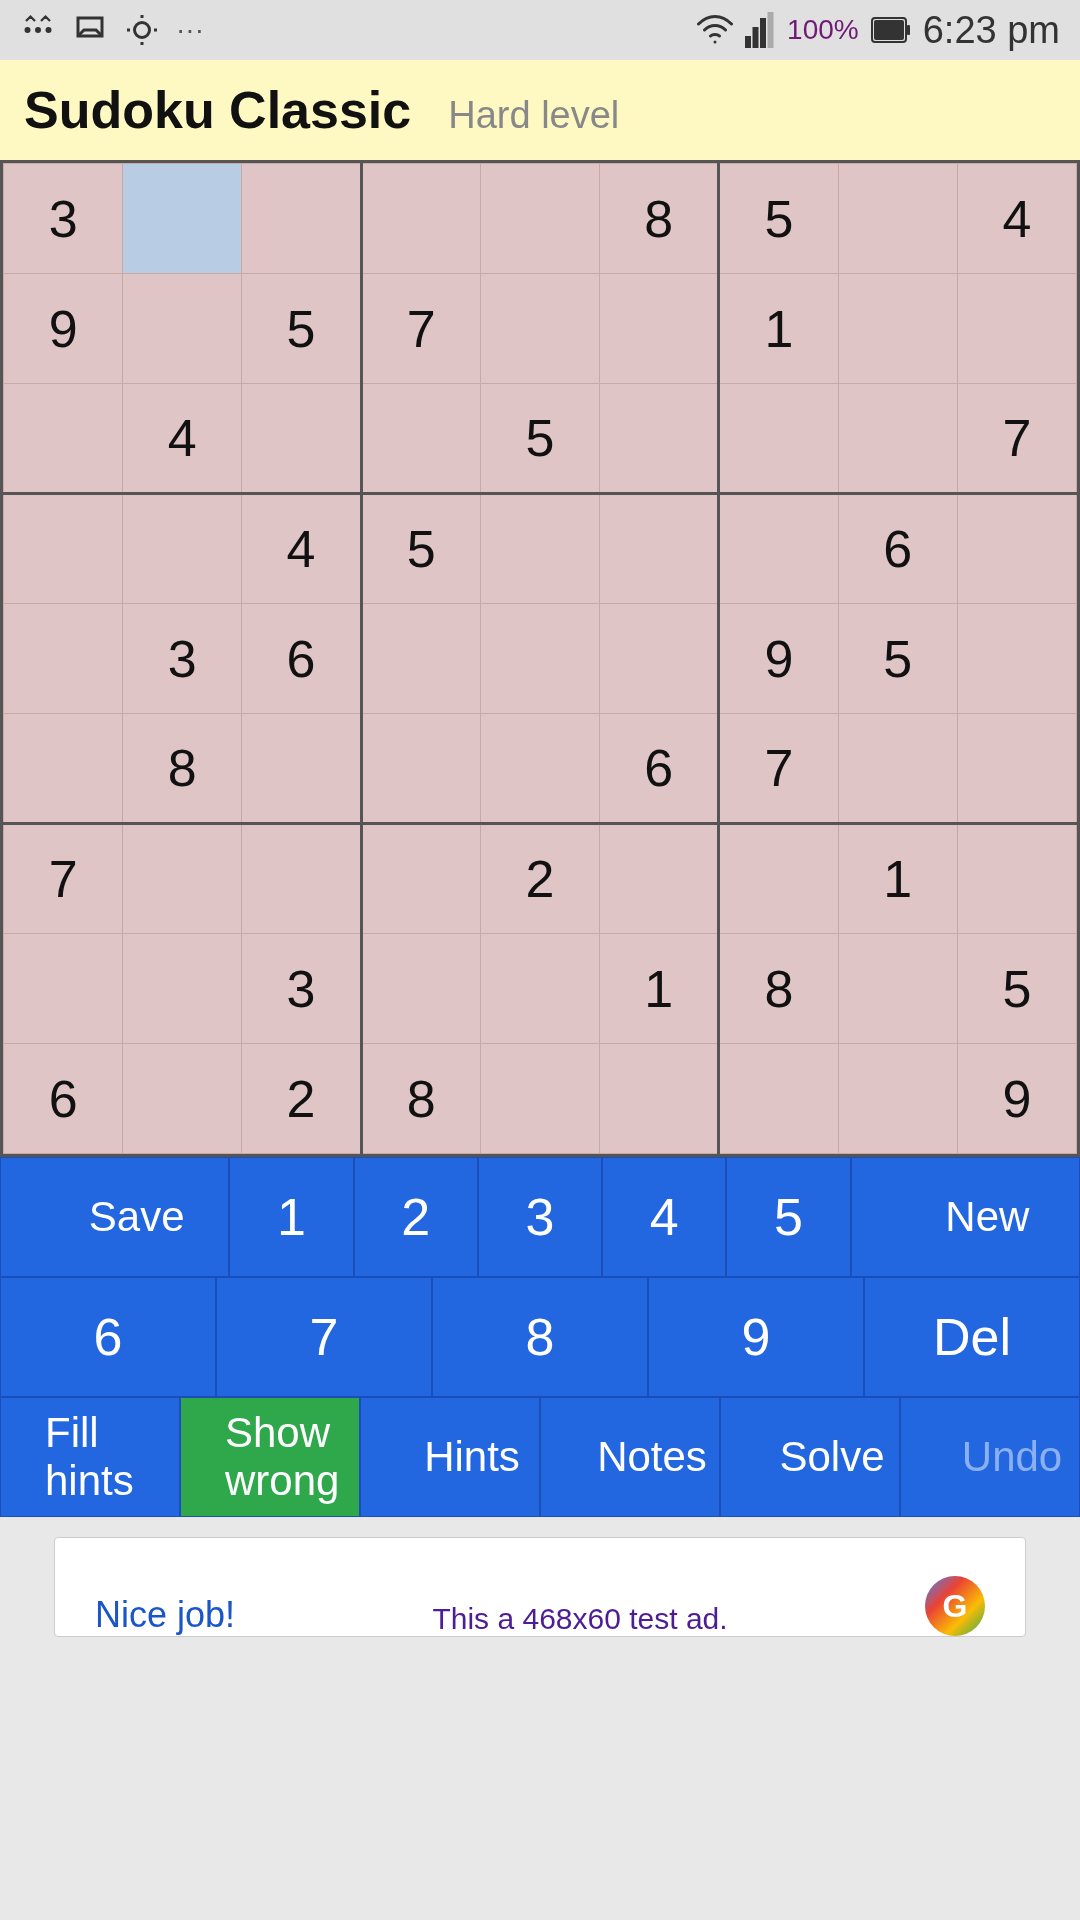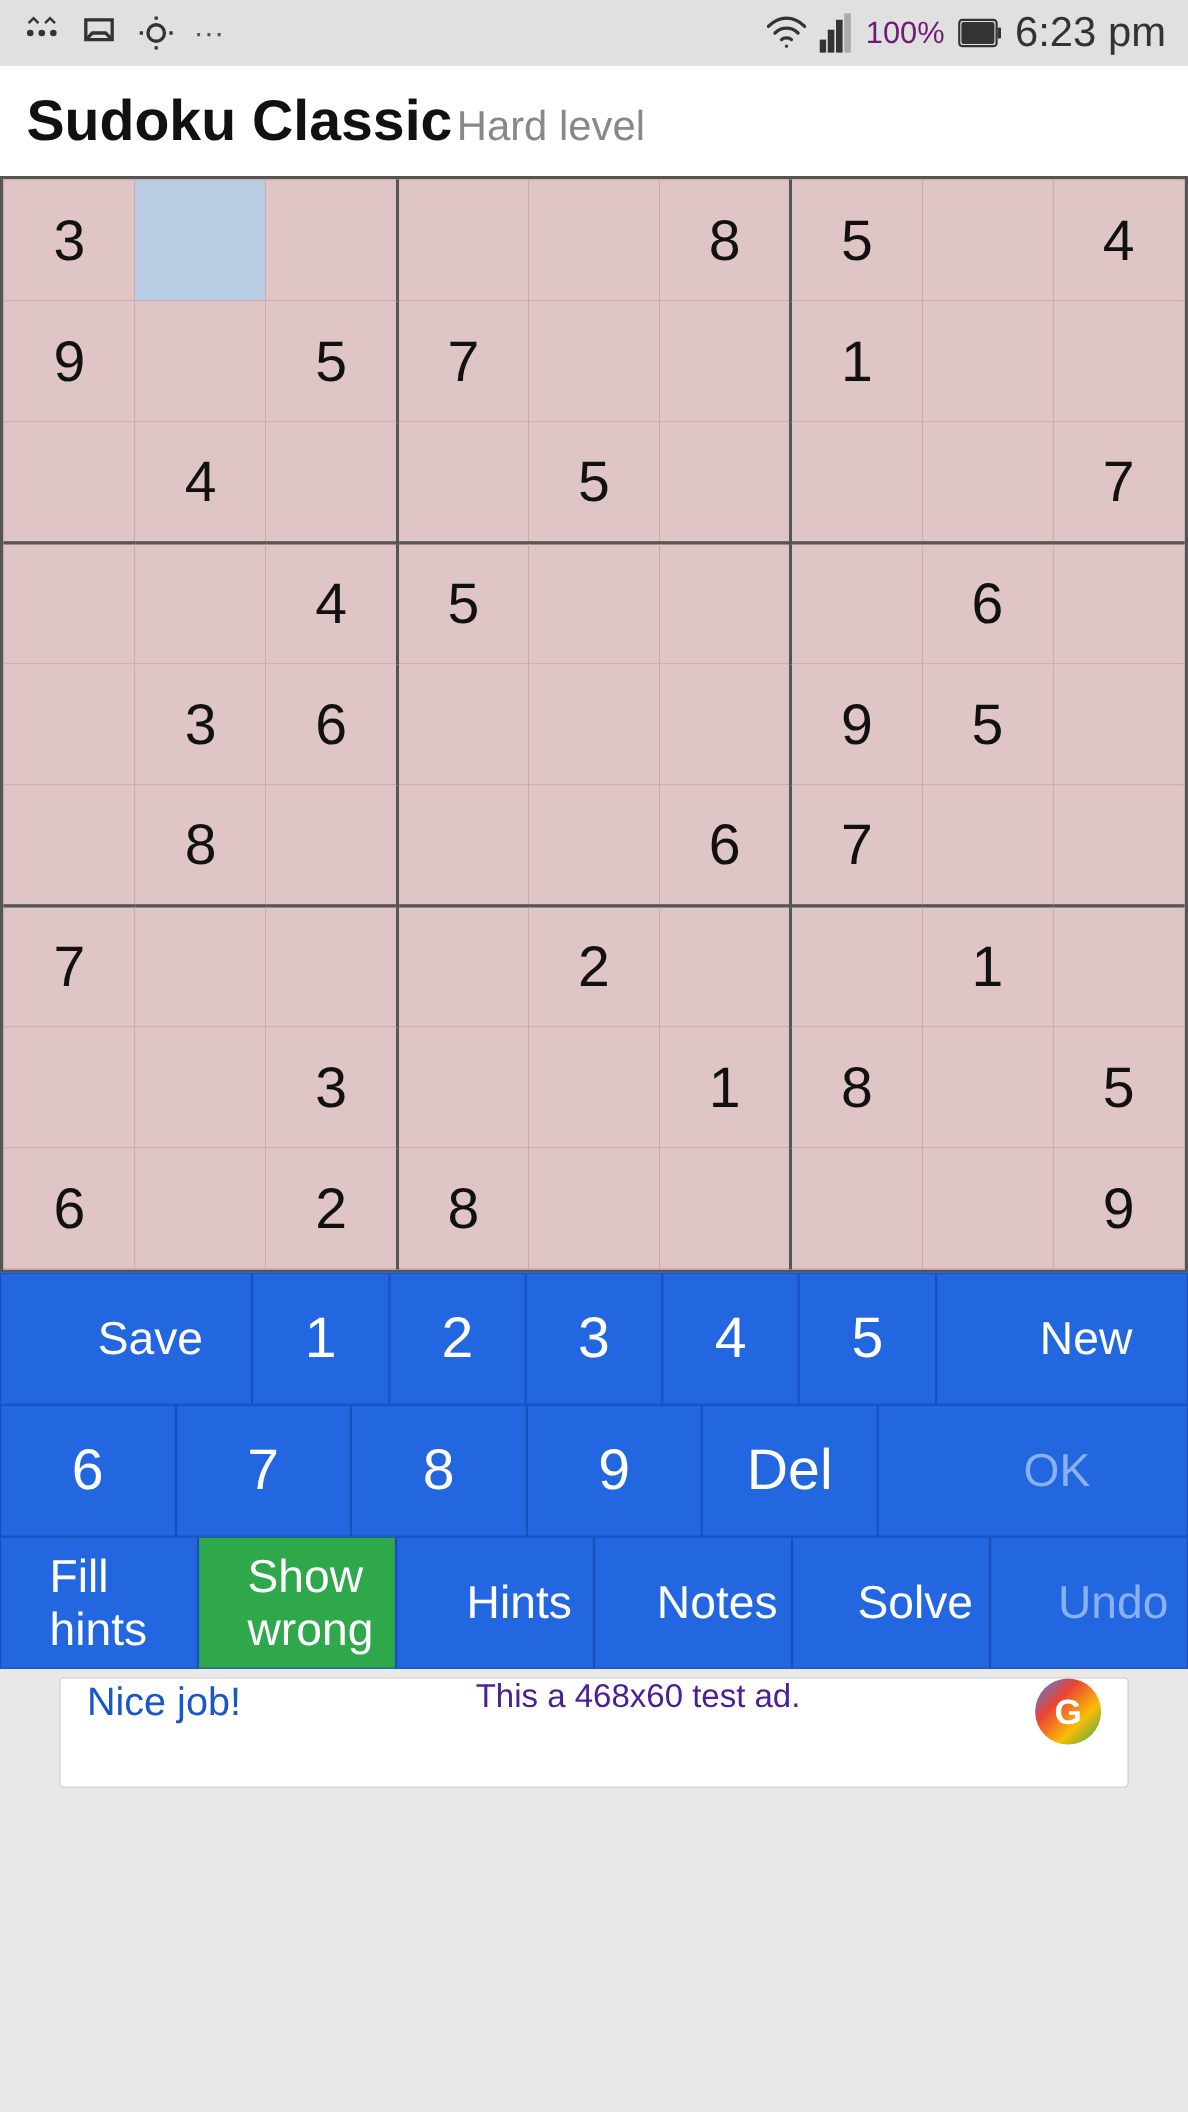--- a/index.html
+++ b/index.html
@@ -30,25 +30,25 @@
     #status-bar-right {
       display: flex;
       align-items: center;
       gap: 12px;
       font-size: 28px;
       font-weight: 500;
     }
 
     
     #header {
-      background: #ffffff;
+      background: #fef9c3;
       padding: 20px 24px;
       display: flex;
       align-items: baseline;
-      gap: 4px;
+      gap: 37px;
     }
     #app-title {
       font-size: 52px;
       font-weight: bold;
       color: #111;
     }
     #difficulty-label {
       font-size: 38px;
       color: #888;
     }
@@ -103,27 +103,27 @@
       justify-content: center;
       cursor: pointer;
     }
     .ctrl-btn.wide { flex: 1.5; font-size: 42px; padding-left: 44px; }
     .ctrl-btn.disabled { color: #8ab0f0; }
     .ctrl-btn.green { background: #2ea84a; }
 
     
     #ad-banner {
       background: white;
-      margin: 8px auto;
+      margin: 20px auto;
       width: 90%;
       height: 100px;
       display: flex;
-      align-items: flex-start;
+      align-items: flex-end;
       justify-content: space-between;
-      padding: 0 24px;
+      padding: 0 40px;
       border: 1px solid #ccc;
       border-radius: 4px;
     }
     #ad-nice-job {
       color: #1a56c8;
       font-size: 36px;
       font-weight: 500;
     }
     #ad-text {
       font-size: 30px;
@@ -306,21 +306,20 @@
     <div class="ctrl-btn">4</div>
     <div class="ctrl-btn">5</div>
     <div class="ctrl-btn wide">New</div>
   </div>
   <div class="btn-row">
     <div class="ctrl-btn">6</div>
     <div class="ctrl-btn">7</div>
     <div class="ctrl-btn">8</div>
     <div class="ctrl-btn">9</div>
     <div class="ctrl-btn">Del</div>
-    <div class="ctrl-btn wide disabled">OK</div>
   </div>
   <div class="btn-row">
     <div class="ctrl-btn wide">Fill hints</div>
     <div class="ctrl-btn wide green">Show wrong</div>
     <div class="ctrl-btn wide">Hints</div>
     <div class="ctrl-btn wide">Notes</div>
     <div class="ctrl-btn wide">Solve</div>
     <div class="ctrl-btn wide disabled">Undo</div>
   </div>
 </div>

